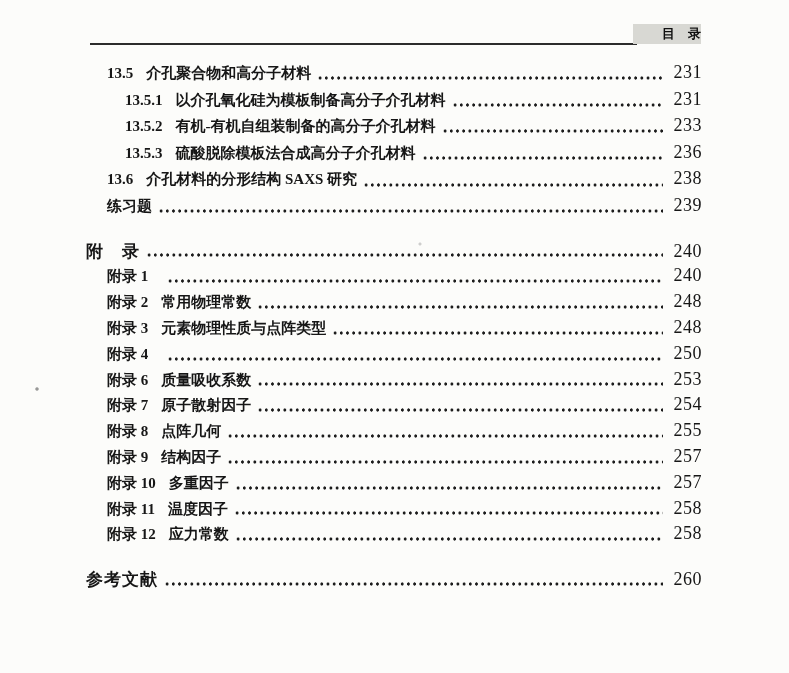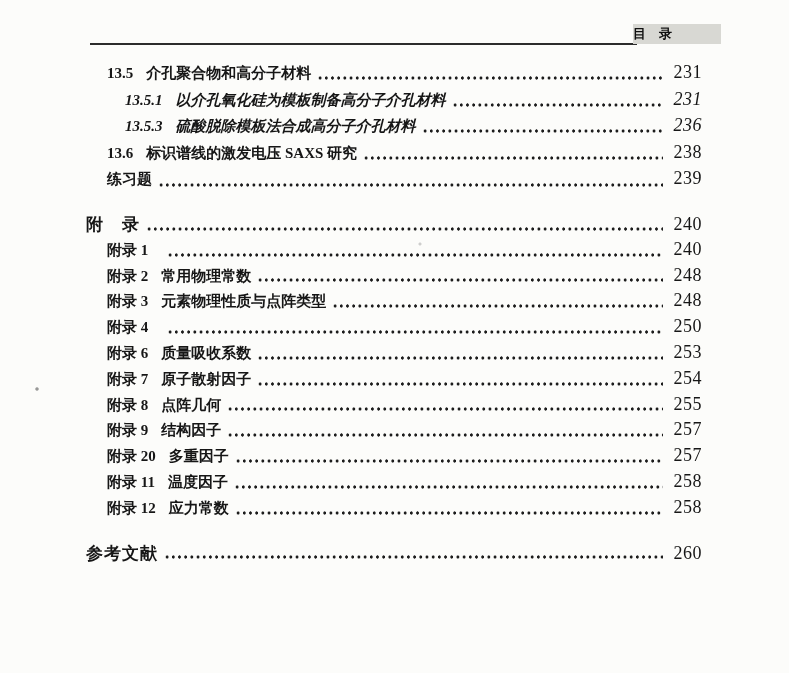--- a/index.html
+++ b/index.html
@@ -18,44 +18,44 @@
       radial-gradient(circle at 420px 244px, rgba(120,120,120,.35) 1px, rgba(0,0,0,0) 2px),
       #fcfcfa;
   }
   .header-rule {
     position: absolute; left: 90px; top: 43px;
     width: 547px; height: 2px;
     background: #2c2c2c;
   }
   .header-badge {
     position: absolute; left: 633px; top: 24px;
-    width: 88px; height: 20px;
+    width: 68px; height: 20px;
     background: #d8d8d3;
     color: #101010;
     font-size: 13px; font-weight: bold;
-    line-height: 20px; text-align: left;
+    line-height: 20px; text-align: right;
     white-space: pre;
   }
   .toc {
     position: absolute; left: 86px; top: 62px;
     width: 616px;
   }
   .toc-section { display: block; }
   .toc-section:nth-child(2) { margin-top: 18px; }
   .toc-section:nth-child(3) { margin-top: 19px; }
   .row {
     display: flex; align-items: baseline;
     height: 26.6px;
     font-size: 15px; font-weight: bold;
     white-space: pre;
   }
   .toc-section:nth-child(2) .row,
   .toc-section:nth-child(3) .row { height: 25.8px; }
   .row.lvl1 { padding-left: 21px; }
-  .row.lvl2 { padding-left: 39px; font-style: italic; }
+  .row.lvl2 { padding-left: 39px; }
   .row.heading { font-size: 17px; letter-spacing: 1px; }
   .num { margin-right: 13px; }
   .title .it { font-style: italic; }
   .leader {
     flex: 1 1 auto;
     align-self: center;
     height: 6px;
     margin: 4px 9px 0 6px;
     background-image: radial-gradient(circle, #1c1c1c 1.4px, rgba(0,0,0,0) 1.8px);
     background-size: 6.2px 6px;
@@ -84,28 +84,34 @@
     <span class="leader"></span>
     <span class="pageno">231</span>
   </div>
         <div class="row lvl2">
     <span class="num">13.5.1</span>
     <span class="title">以介孔氧化硅为模板制备高分子介孔材料</span>
     <span class="leader"></span>
     <span class="pageno">231</span>
   </div>
         <div class="row lvl2">
+    <span class="num">13.5.2</span>
+    <span class="title">有机-有机自组装制备的高分子介孔材料</span>
+    <span class="leader"></span>
+    <span class="pageno">233</span>
+  </div>
+        <div class="row lvl2">
     <span class="num">13.5.3</span>
     <span class="title">硫酸脱除模板法合成高分子介孔材料</span>
     <span class="leader"></span>
     <span class="pageno">236</span>
   </div>
         <div class="row lvl1">
     <span class="num">13.6</span>
-    <span class="title">标识谱线的激发电压 SAXS 研究</span>
+    <span class="title">介孔材料的分形结构 SAXS 研究</span>
     <span class="leader"></span>
     <span class="pageno">238</span>
   </div>
         <div class="row lvl1">
     
     <span class="title">练习题</span>
     <span class="leader"></span>
     <span class="pageno">239</span>
   </div>
       </div>
@@ -156,21 +162,21 @@
     <span class="leader"></span>
     <span class="pageno">255</span>
   </div>
         <div class="row lvl1">
     <span class="num">附录 9</span>
     <span class="title">结构因子</span>
     <span class="leader"></span>
     <span class="pageno">257</span>
   </div>
         <div class="row lvl1">
-    <span class="num">附录 20</span>
+    <span class="num">附录 10</span>
     <span class="title">多重因子</span>
     <span class="leader"></span>
     <span class="pageno">257</span>
   </div>
         <div class="row lvl1">
     <span class="num">附录 11</span>
     <span class="title">温度因子</span>
     <span class="leader"></span>
     <span class="pageno">258</span>
   </div>

